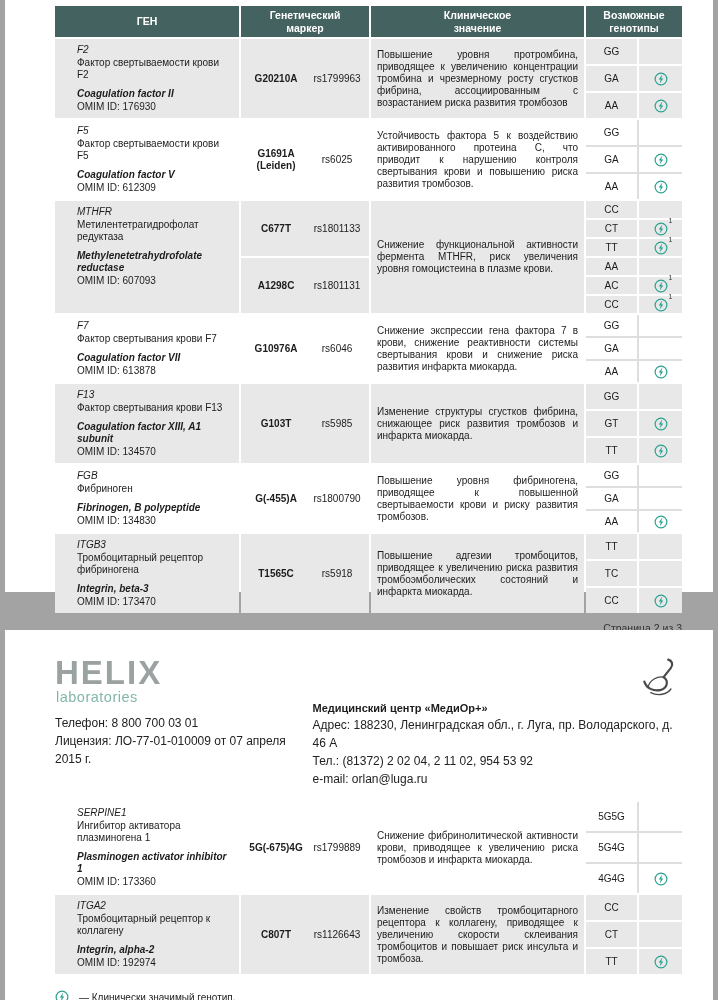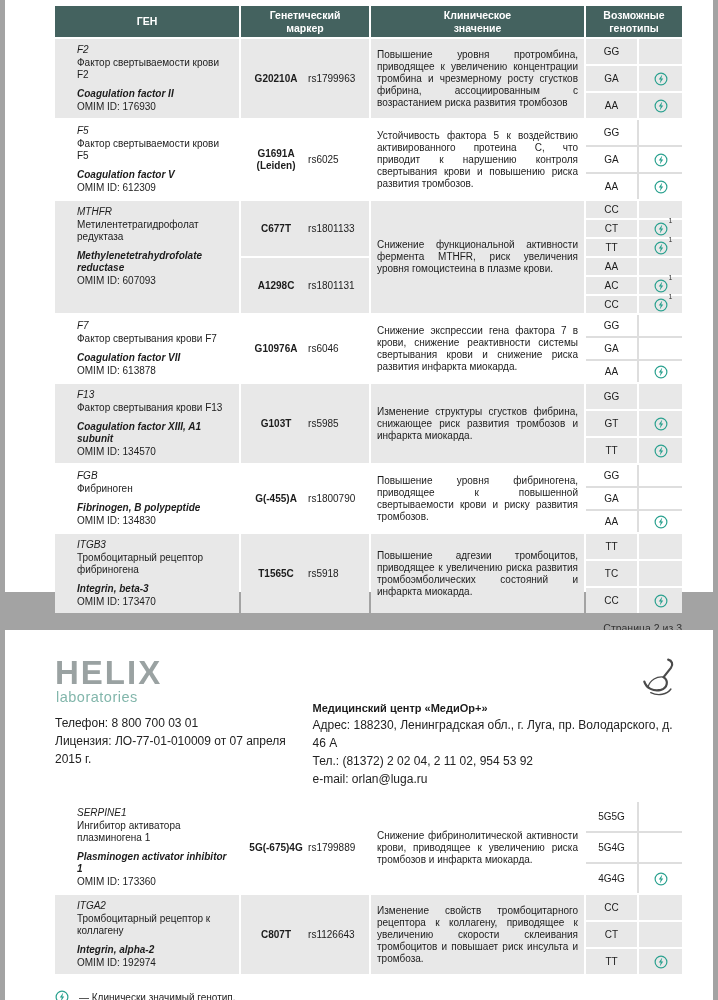--- a/index.html
+++ b/index.html
@@ -30,21 +30,21 @@
   .trow.shaded .geno-grid{background:#fff}
   .trow.plain .geno-grid{background:#dedede}
 
   .gene-symbol{font-style:italic;margin-bottom:1px}
   .gene-en{font-style:italic;font-weight:bold;margin-top:7px}
   .gene-omim{margin-top:1px}
 
   .marker-col{display:flex;flex-direction:column;gap:2px}
   .marker-cell{flex:1;display:flex;align-items:center;font-size:10px;padding:10px 3px}
   .mname{flex:1.05;text-align:center;font-weight:bold;white-space:pre-line;line-height:1.2}
-  .mrs{flex:0.95;}
+  .mrs{flex:0.95;text-align:center}
 
   .clinical-cell{display:flex;align-items:center}
   .clin-text{width:100%;text-align:justify}
 
   .geno-grid{display:grid;grid-template-columns:1fr 43px;gap:2px;grid-auto-rows:minmax(17px,1fr)}
   .geno-cell{display:flex;align-items:center;justify-content:center;font-size:10px}
   .flag-cell{display:flex;align-items:center;justify-content:center}
 
   .flag-wrap{position:relative;width:14px;height:14px;flex:0 0 auto}
   .flag-wrap svg{width:14px;height:14px;display:block}

